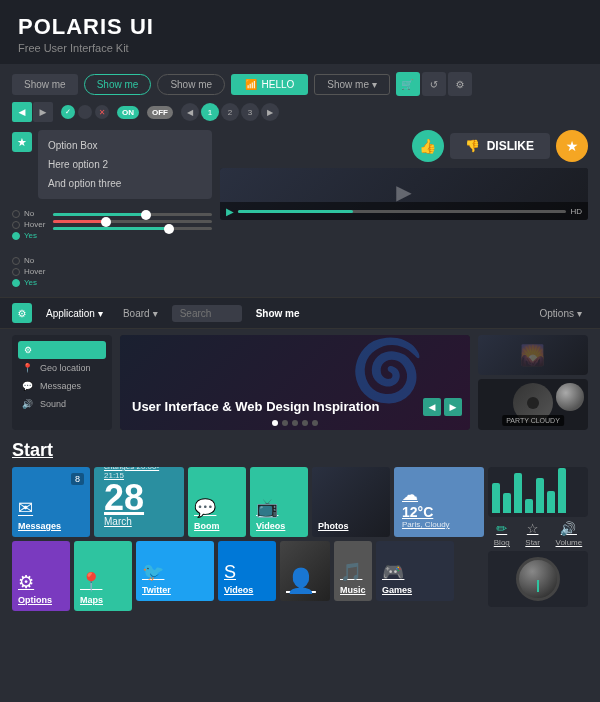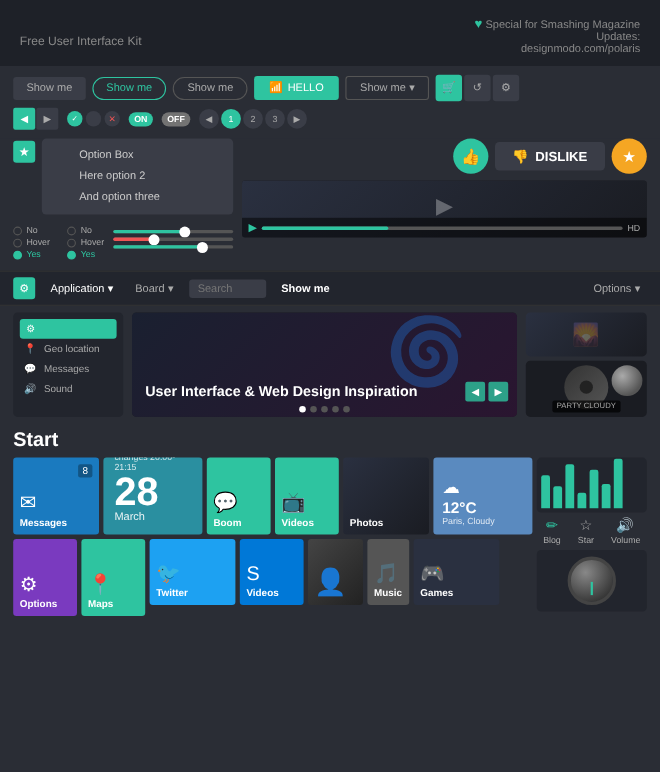--- a/index.html
+++ b/index.html
@@ -22,21 +22,21 @@
     }
     .header-title {
       font-size: 22px;
       font-weight: 900;
       color: #fff;
       letter-spacing: 1px;
     }
     .header-subtitle {
       font-size: 11px;
       color: #888;
-      margin-top: 18px;
+      margin-top: 2px;
     }
     .header-right {
       text-align: right;
       font-size: 10px;
       color: #888;
     }
     .heart-icon { color: #2ec4a0; font-size: 12px; }
 
     
     .section1 {
@@ -253,20 +253,21 @@
       top: -3.5px;
       cursor: pointer;
     }
     
     .radio-group {
       display: flex;
       gap: 16px;
       font-size: 9px;
       color: #aaa;
       margin-bottom: 4px;
+      flex-direction: column;
     }
     .radio-col { display: flex; flex-direction: column; gap: 2px; }
     .radio-item {
       display: flex; align-items: center; gap: 4px;
     }
     .radio-dot {
       width: 8px; height: 8px;
       border-radius: 50%;
       border: 1.5px solid #555;
     }
@@ -519,20 +520,21 @@
       width: 28px; height: 28px;
       border-radius: 50%;
       background: radial-gradient(circle at 35% 35%, #aaa 0%, #555 70%);
       position: absolute;
       right: 4px; top: 4px;
     }
 
     
     .start-section {
       padding: 4px 12px 4px;
+      text-decoration: underline;
     }
     .start-label {
       font-size: 18px;
       font-weight: bold;
       color: #fff;
       margin-bottom: 6px;
     }
     .tiles-area {
       display: flex;
       gap: 4px;
@@ -676,31 +678,22 @@
     .tile-date-month {
       font-size: 10px;
       color: rgba(255,255,255,0.9);
     }
   </style>
 </head>
 <body>
 
 <div class="header">
   <div>
+    <div class="header-title">POLARIS UI</div>
     <div class="header-subtitle">Free User Interface Kit</div>
-  </div>
-  <div class="header-right">
-    <div>
-      <span class="heart-icon">♥</span>
-      <span>Special for Smashing Magazine</span>
-    </div>
-    <div>
-      <span>Updates:</span>
-    </div>
-    <div>designmodo.com/polaris</div>
   </div>
 </div>
 
 <div class="section1">
 
   <div class="buttons-row">
     <button class="btn-dark">Show me</button>
     <button class="btn-teal-outline">Show me</button>
     <button class="btn-light-outline">Show me</button>
     <button class="btn-teal-solid">
@@ -744,21 +737,21 @@
   </div>
 </div>
 
 <div class="section2">
 
   <div class="left-col">
     <div style="display:flex;gap:6px;align-items:flex-start;">
 
       <div style="background:#2ec4a0;width:20px;height:20px;border-radius:3px;display:flex;align-items:center;justify-content:center;font-size:11px;flex-shrink:0;margin-top:2px;">★</div>
 
-      <div class="dropdown-menu" style="flex:1;padding-left:24px;">
+      <div class="dropdown-menu" style="flex:1;">
         <div class="dropdown-item">Option Box</div>
         <div class="dropdown-item">Here option 2</div>
         <div class="dropdown-item">And option three</div>
       </div>
     </div>
 
     <div style="display:flex;gap:8px;align-items:flex-start;margin-top:4px;">
       <div class="radio-group">
         <div class="radio-col">
           <div class="radio-item">

